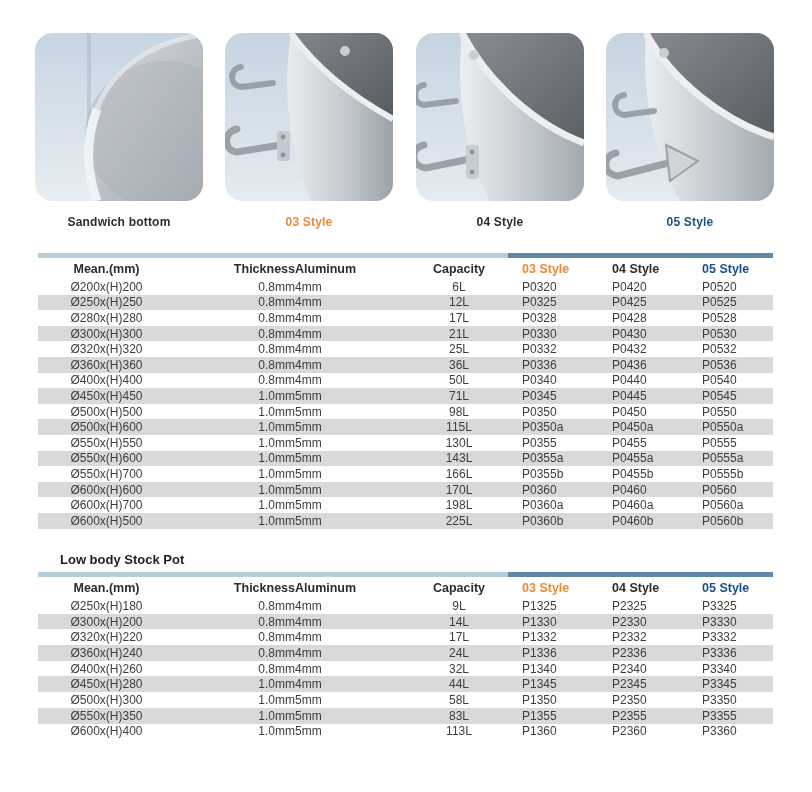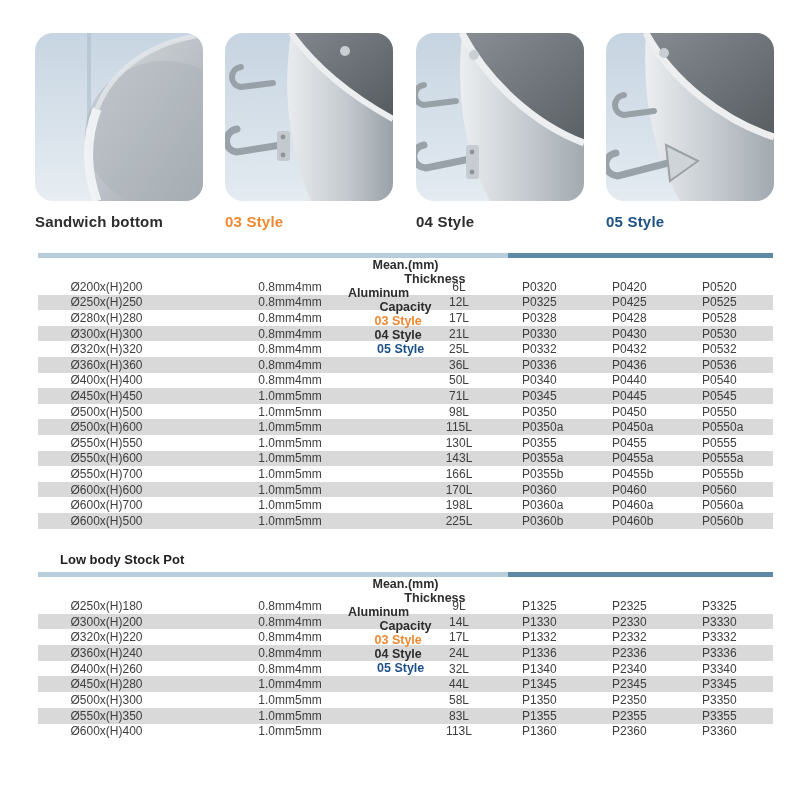--- a/index.html
+++ b/index.html
@@ -15,21 +15,21 @@
     position:absolute; top:33px; width:168px; height:168px;
     border-radius:18px; overflow:hidden;
   }
   .panel svg { display:block; width:100%; height:100%; }
   #panel-0 { left:35px; }
   #panel-1 { left:225px; }
   #panel-2 { left:416px; }
   #panel-3 { left:606px; }
   .panel-label {
     position:absolute; top:209px; width:168px; height:26px; line-height:26px;
-    text-align:left; font-size:15px; font-weight:bold; color:var(--text-dark);
+    text-align:center; font-size:12px; font-weight:bold; color:var(--text-dark);
     letter-spacing:.2px; white-space:nowrap;
   }
   #label-0 { left:35px; }
   #label-1 { left:225px; color:var(--orange); }
   #label-2 { left:416px; }
   #label-3 { left:606px; color:var(--blue); }
 
   
   .table-block { position:absolute; left:38px; width:735px; }
   #table-0 { top:246px; }
@@ -37,21 +37,21 @@
   .tbl-title { font-size:13px; font-weight:bold; color:#1f1f1f; height:16px; line-height:16px; }
   #table-0 .tbl-title { margin-left:-7px; }
   #table-1 .tbl-title { margin-left:22px; }
   .topbar { display:flex; height:5px; }
   #table-0 .topbar { margin-top:7px; }
   #table-1 .topbar { margin-top:4px; }
   .topbar .bar-light { width:470px; background:var(--bar-light); }
   .topbar .bar-dark  { flex:1; background:var(--bar-dark); }
   .thead {
     display:flex; height:21px; align-items:center;
-    font-size:12.5px; font-weight:bold; color:var(--text-dark);flex-direction:column;
+    font-size:12.5px; font-weight:bold; color:var(--text-dark);
   }
   .trow {
     display:flex; height:15.6px; align-items:center;
     font-size:12px; color:var(--text-body);
   }
   #table-1 .trow { height:15.7px; }
   .trow.stripe { background:var(--stripe); }
   .c0 { width:137px; text-align:center; }
   .c1 { width:120px; text-align:right; }
   .c2 { width:115px; }

